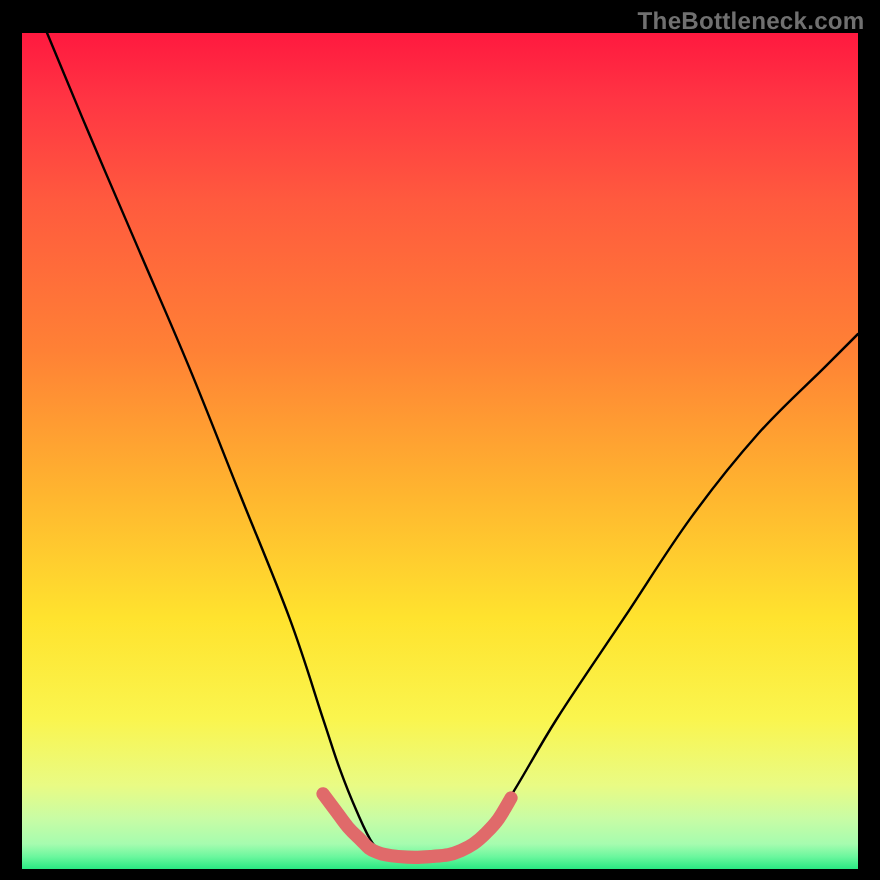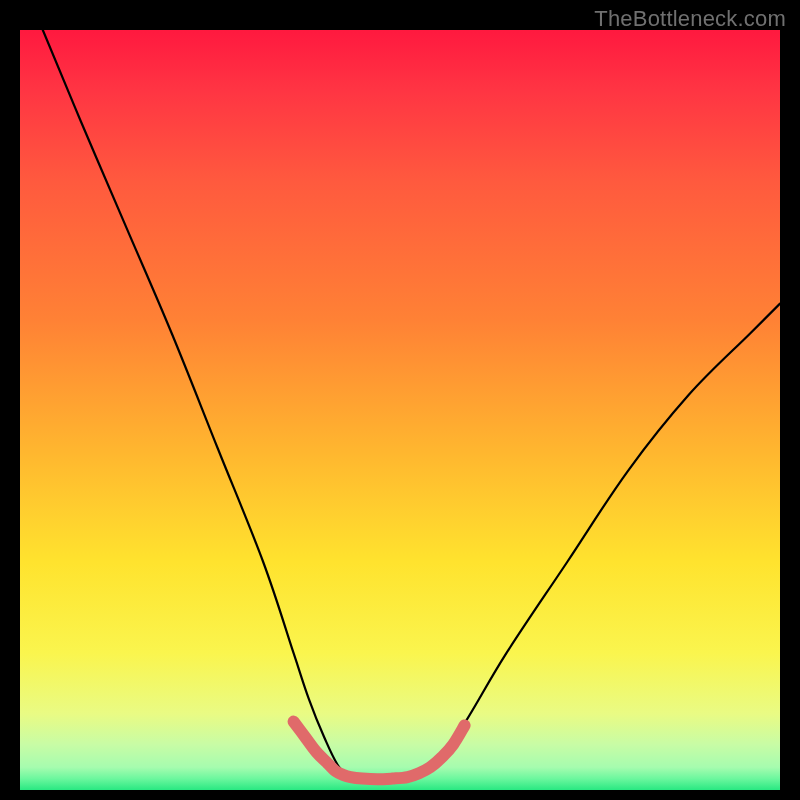--- a/index.html
+++ b/index.html
@@ -16,21 +16,21 @@
     width: 800px;
     height: 800px;
     background: #000;
   }
   .watermark {
     position: absolute;
     top: 6px;
     right: 14px;
     color: #707070;
     font-size: 22px;
-    font-weight: 400;
+    font-weight: 700;
     letter-spacing: 0.2px;
     z-index: 5;
     user-select: none;
   }
   .plot-area {
     position: absolute;
     left: 20px;
     top: 30px;
     width: 760px;
     height: 760px;

